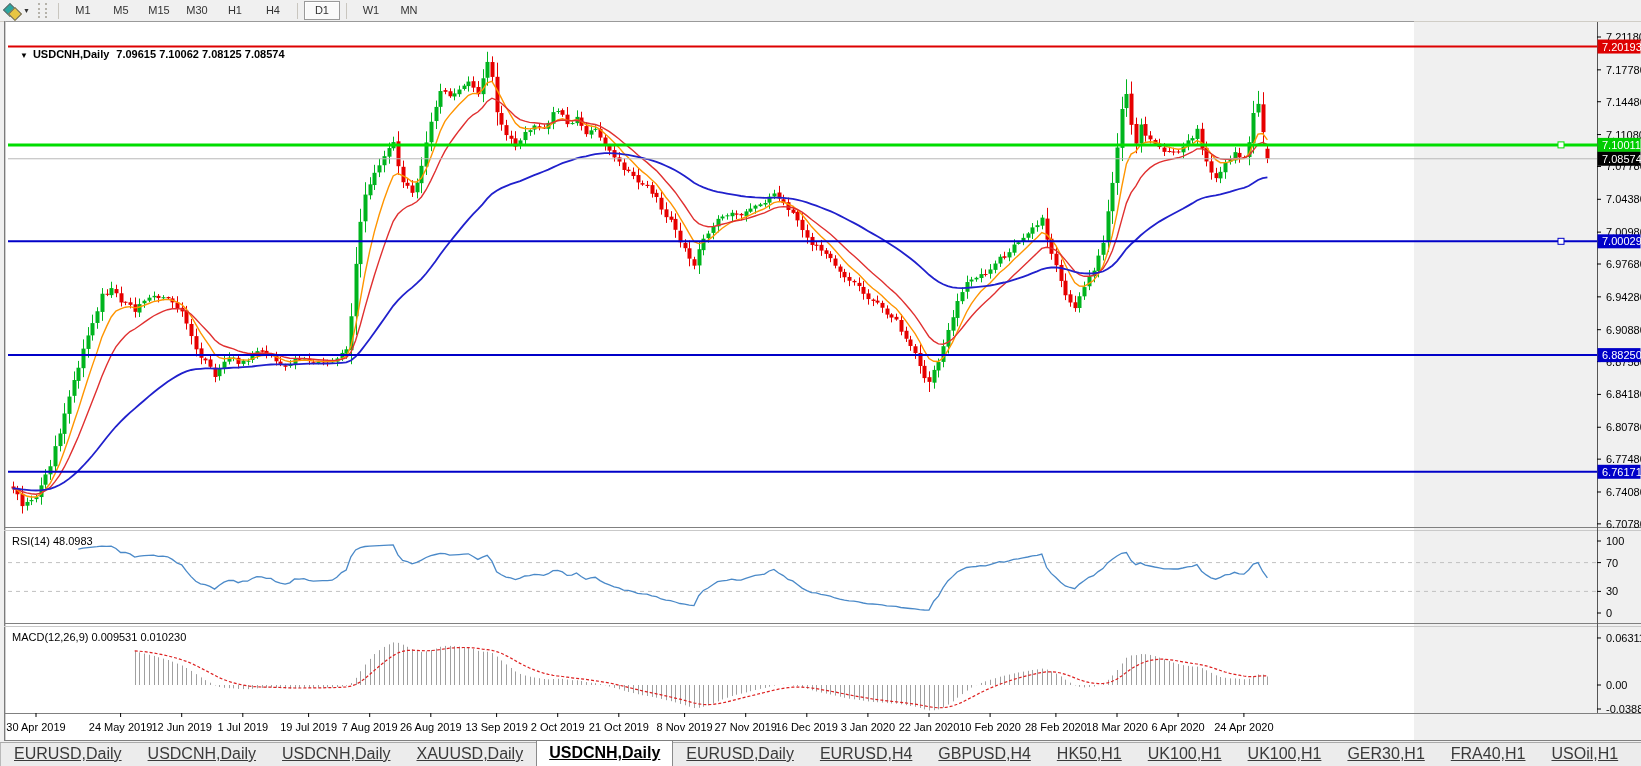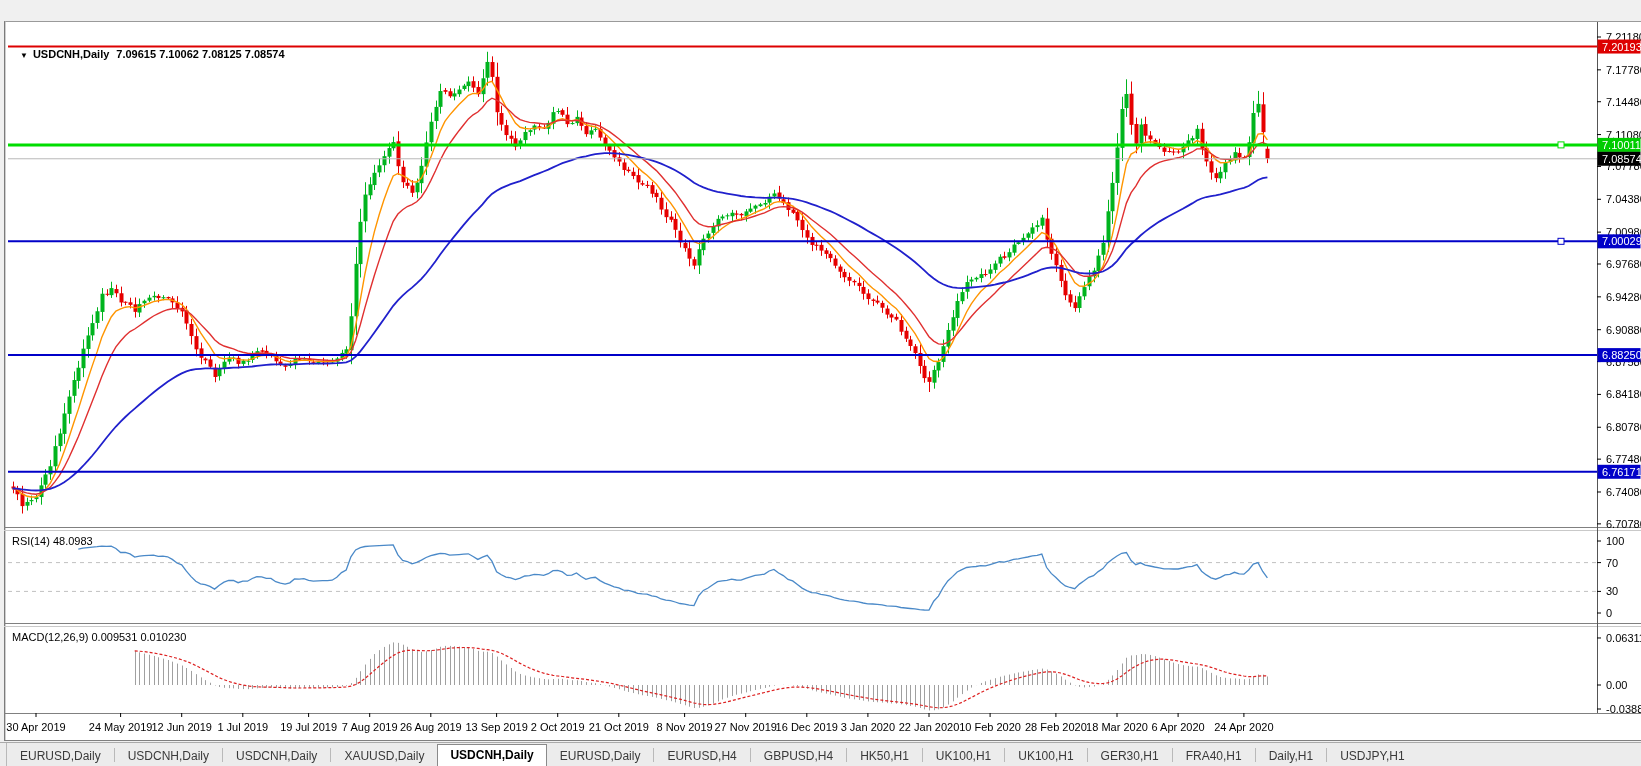--- a/index.html
+++ b/index.html
@@ -13,42 +13,64 @@
   .diam.teal{left:2px;top:2px;background:#2aa6a0;border:1px solid #666;}
   .diam.gold{left:7px;top:6px;background:#e8c544;border:1px solid #666;}
   .dd-arrow{font-size:7px;color:#333;margin:0 4px 0 2px;}
   .tb-grip{width:5px;height:15px;margin:0 6px 0 4px;border-left:2px dotted #b5b2aa;border-right:2px dotted #b5b2aa;}
   .tf-btn{min-width:26px;height:17px;line-height:17px;text-align:center;font-size:11px;color:#333;
           padding:0 4px;margin:0 1px;border:1px solid transparent;cursor:default;}
   .tf-btn.active{background:#fafafa;border:1px solid #9a9a9a;box-shadow:inset 1px 1px 0 #ffffff;}
   .tb-sep{width:1px;height:16px;background:#c9c6bf;margin:0 5px;}
 
   
-  #chart-window{position:absolute;left:4px;top:21px;width:1637px;height:720px;background:#ffffff;
+  #chart-window{position:absolute;left:4px;top:21px;width:1410px;height:720px;background:#ffffff;
                 border-left:2px groove #cfcfcf;border-top:1px solid #9a9a9a;box-sizing:border-box;}
   #chart-title{position:absolute;left:14px;top:26px;font-size:11px;font-weight:700;color:#000;white-space:nowrap;z-index:5;}
   #chart-title .tri{font-size:8px;margin-right:5px;font-weight:400;}
   #chart-title .vals{margin-left:7px;}
   #chart-svg{position:absolute;left:0;top:0;z-index:2;}
   text{font-family:"Liberation Sans",sans-serif;}
 
   
   #tabbar{position:absolute;left:0;top:742px;width:1641px;height:24px;background:#ececec;
           border-top:1px solid #aaa;display:flex;align-items:flex-end;}
-  .tab{font-size:12px;color:#3a3a3a;padding:3px 13px 4px 13px;white-space:nowrap;cursor:default;}
+  .tab{font-size:16px;color:#3a3a3a;padding:3px 13px 4px 13px;white-space:nowrap;cursor:default;text-decoration:underline;}
   .tab.active{background:#ffffff;color:#000;border:1px solid #8a8a8a;border-bottom:1px solid #fff;
               font-weight:700;padding:3px 12px 5px 12px;margin-bottom:-1px;}
   .tab-sep{width:1px;height:14px;background:#b9b9b9;margin-bottom:5px;}
   .tab-edge{width:6px;height:100%;border-right:1px solid #b9b9b9;}
 </style>
 </head>
 <body>
 
 <div id="screen">
 
+  <div id="toolbar">
+    <div class="tb-icon">
+      <div class="diam teal"></div>
+      <div class="diam gold"></div>
+    </div>
+    <div class="dd-arrow">▼</div>
+    <div class="tb-grip"></div>
+    <div id="tf-buttons" style="display:flex;align-items:center;">
+        <div class="tb-sep"></div>
+        <div class="tf-btn">M1</div>
+        <div class="tf-btn">M5</div>
+        <div class="tf-btn">M15</div>
+        <div class="tf-btn">M30</div>
+        <div class="tf-btn">H1</div>
+        <div class="tf-btn">H4</div>
+        <div class="tb-sep"></div>
+        <div class="tf-btn active">D1</div>
+        <div class="tb-sep"></div>
+        <div class="tf-btn">W1</div>
+        <div class="tf-btn">MN</div>
+      </div>
+  </div>
 
   <div id="chart-window">
     <div id="chart-title">
       <span class="tri">▼</span><span>USDCNH,Daily</span><span class="vals">7.09615 7.10062 7.08125 7.08574</span>
     </div>
   </div>
 
   <svg id="chart-svg" width="1641" height="741">
     <defs>
       <clipPath id="clip-main">
@@ -1001,17 +1023,17 @@
       <div class="tab">HK50,H1</div>
       <div class="tab-sep"></div>
       <div class="tab">UK100,H1</div>
       <div class="tab-sep"></div>
       <div class="tab">UK100,H1</div>
       <div class="tab-sep"></div>
       <div class="tab">GER30,H1</div>
       <div class="tab-sep"></div>
       <div class="tab">FRA40,H1</div>
       <div class="tab-sep"></div>
-      <div class="tab">Daily,H1</div>
+      <div class="tab">USOil,H1</div>
       <div class="tab-sep"></div>
       <div class="tab">USDJPY,H1</div>
     </div>
 </div>
 
 </body></html>

